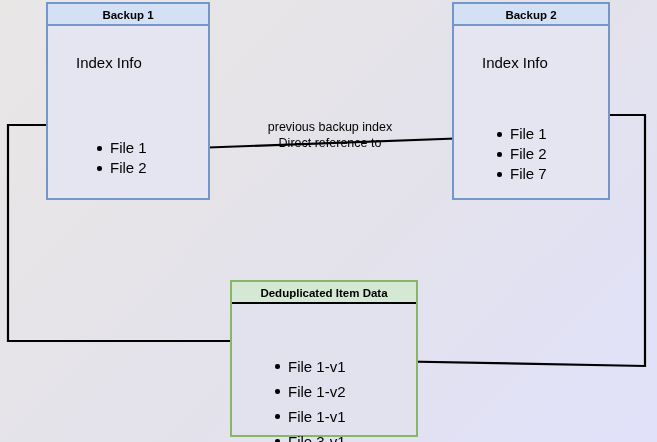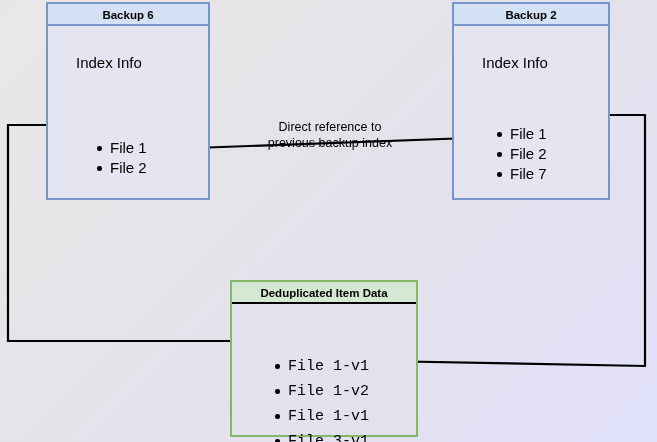--- a/index.html
+++ b/index.html
@@ -94,21 +94,21 @@
   }
   #backup1 { left: 46px;  top: 2px;  width: 164px; height: 198px; }
   #backup2 { left: 452px; top: 2px;  width: 158px; height: 198px; }
   #dedup   { left: 230px; top: 280px; width: 188px; height: 157px; }
   #backup1 .node-body, #backup2 .node-body, #dedup .node-body {
     height: calc(100% - 22px);
   }
   #backup1 .bullet-list { left: 48px; top: 112px; }
   #backup2 .bullet-list { left: 42px; top: 98px; }
   #dedup  .bullet-list  { left: 42px; top: 50px; }
-  #dedup .bullet-list li { line-height: 25px; font-family: Liberation Mono, monospace; }
+  #dedup .bullet-list li { line-height: 25px; }
   #dedup .bullet-list li::before { top: 10px; }
   .edge-label {
     position: absolute;
     left: 251px;
     top: 119px;
     width: 158px;
     text-align: center;
     font-size: 12.5px;
     line-height: 16px;
     color: #000000;
@@ -127,21 +127,21 @@
     </defs>
 
     <path d="M 93 125 L 8 125 L 8 341 L 272 341" fill="none" stroke="#000000" stroke-width="2.2" marker-end="url(#arrowhead)"></path>
 
     <path d="M 576 115 L 645 115 L 645 366 L 378 361" fill="none" stroke="#000000" stroke-width="2.2" marker-end="url(#arrowhead)"></path>
 
     <path d="M 497 137 L 167 149" fill="none" stroke="#000000" stroke-width="2.2" marker-end="url(#arrowhead)"></path>
   </svg>
 
   <div class="node node-blue" id="backup1">
-    <div class="node-header">Backup 6</div>
+    <div class="node-header">Backup 1</div>
     <div class="node-body">
       <div class="index-label">Index Info</div>
       <ul class="bullet-list">
         <li>File 1</li>
         <li>File 2</li>
       </ul>
     </div>
   </div>
 
   <div class="node node-blue" id="backup2">
@@ -162,17 +162,17 @@
       <ul class="bullet-list">
         <li>File 1-v1</li>
         <li>File 1-v2</li>
         <li>File 1-v1</li>
         <li>File 3-v1</li>
       </ul>
     </div>
   </div>
 
   <div class="edge-label">
+    <div>previous backup index</div>
     <div>Direct reference to</div>
-    <div>previous backup index</div>
   </div>
 
 </div>
 
 </body></html>

